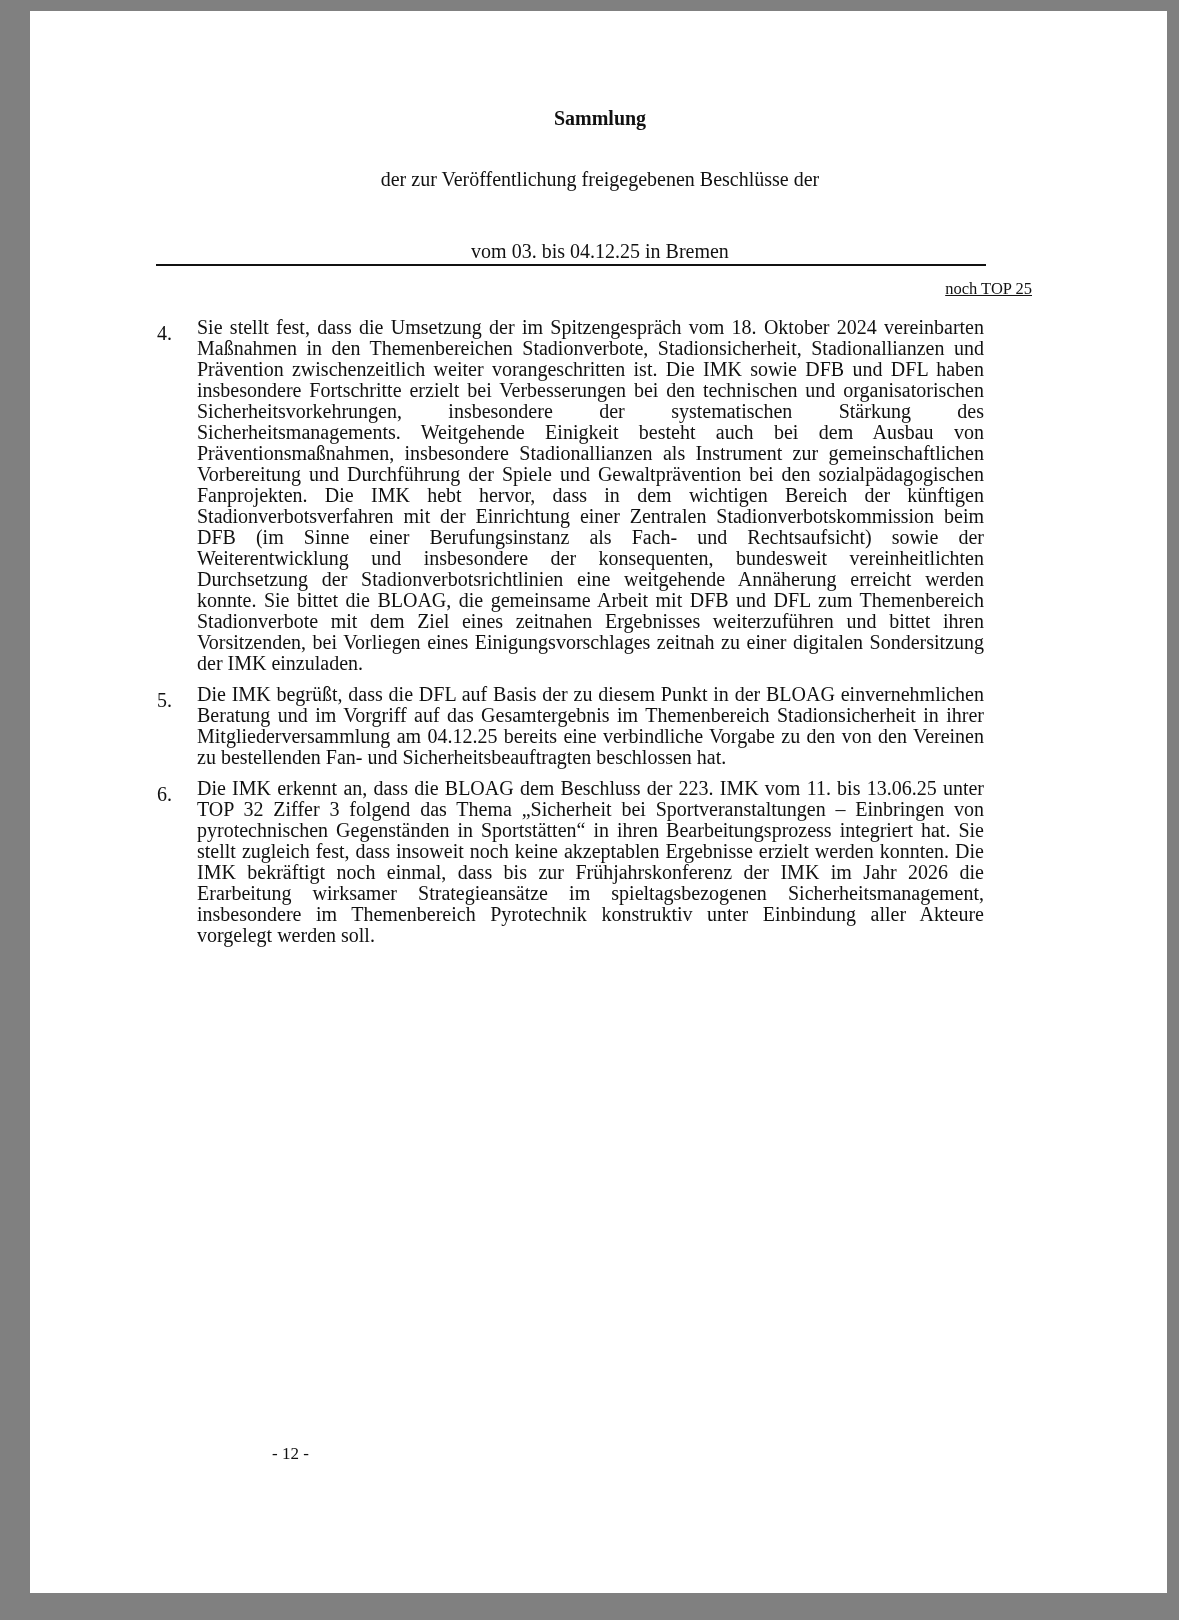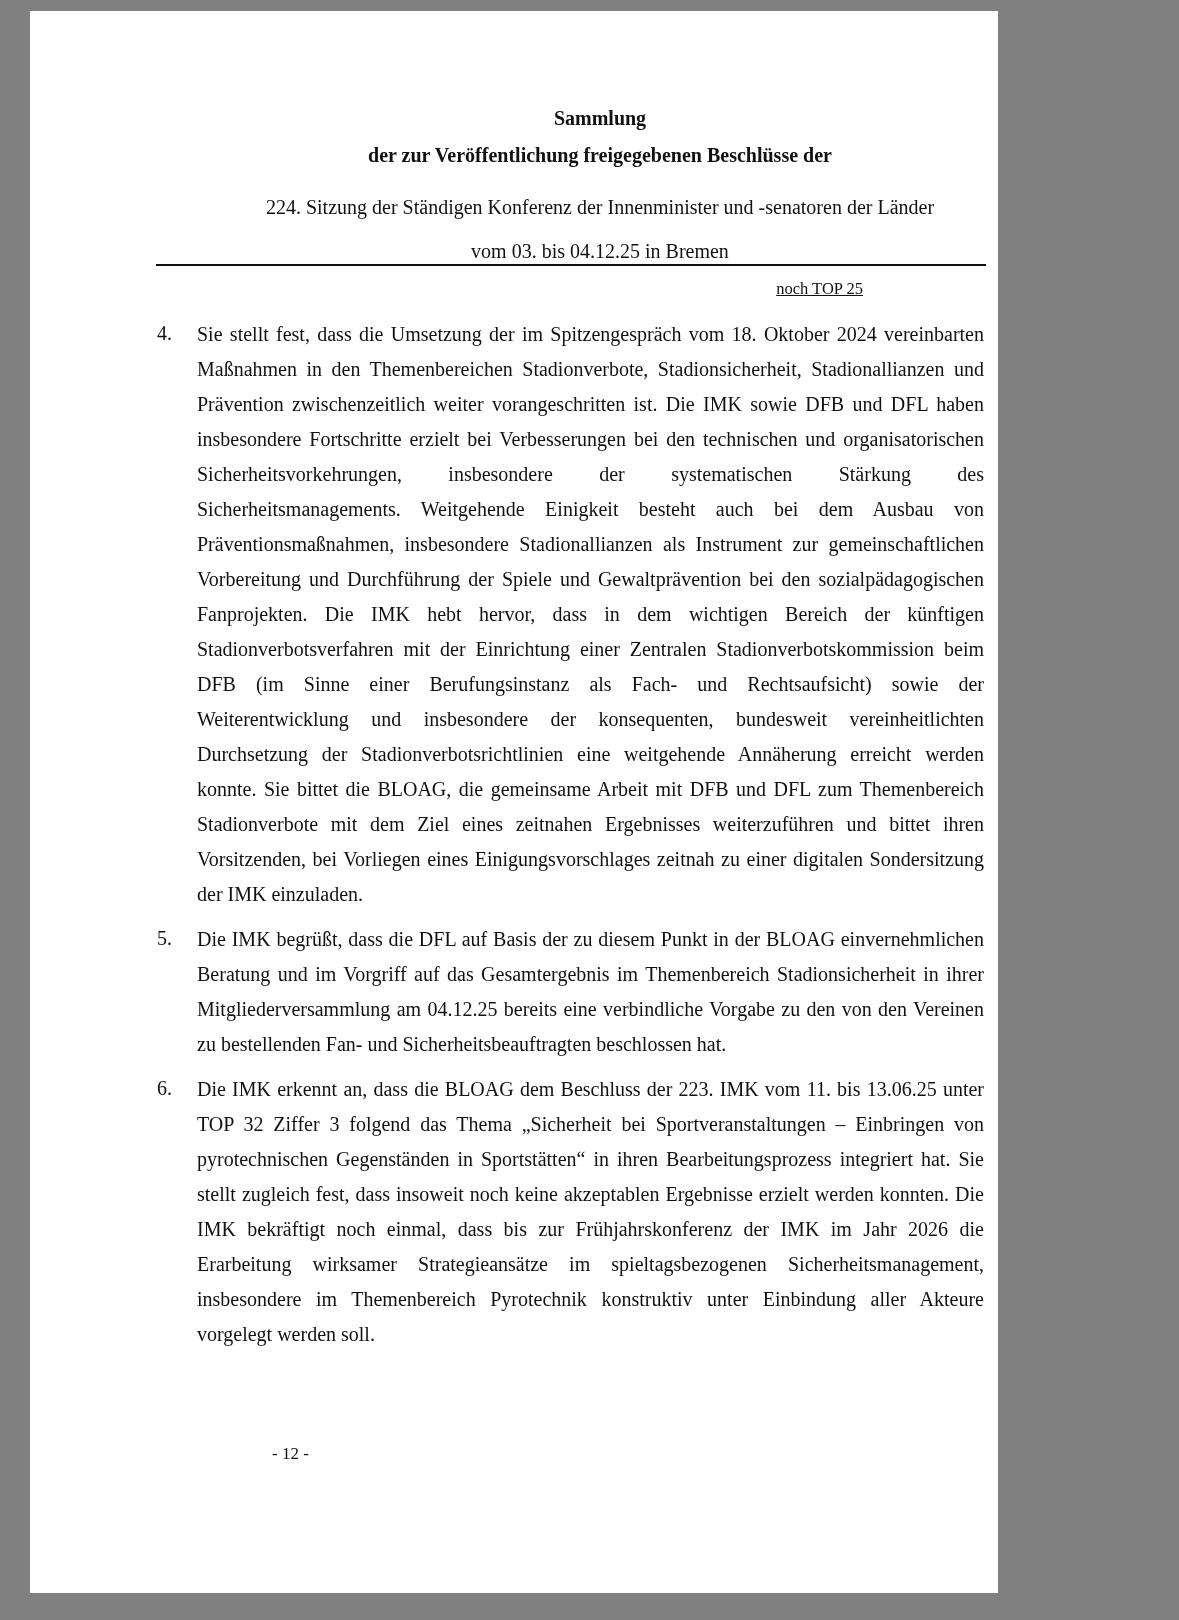--- a/index.html
+++ b/index.html
@@ -5,34 +5,34 @@
   html, body { margin: 0; padding: 0; }
   body {
     width: 1179px; height: 1620px;
     background: #808080;
     position: relative;
     overflow: hidden;
   }
   .page {
     position: absolute;
     left: 30px; top: 11px;
-    width: 968px; height: 1582px;
+    width: 1137px; height: 1582px;
     background: #ffffff;
     font-family: "Liberation Serif", "DejaVu Serif", serif;
     color: #111;
   }
   .head-title {
     position: absolute; left: 0; width: 1140px; top: 96px;
     text-align: center; font-weight: bold; font-size: 20px;
   }
   .head-line {
     position: absolute; left: 0; width: 1140px;
     text-align: center; font-size: 20px;
   }
-  .hl1 { top: 133px; font-weight: bold; }
+  .hl1 { top: 157px; }
   .hl2 { top: 185px; }
   .hl3 { top: 229px; }
   .rule {
     position: absolute; left: 126px; width: 830px; top: 253px;
     border-top: 2px solid #111;
   }
   .top-ref {
     position: absolute; right: 135px; top: 268px;
     font-size: 16.5px; text-decoration: underline;
   }
@@ -40,35 +40,34 @@
     position: absolute; left: 127px; top: 306px; width: 827px;
   }
   .item {
     display: flex; margin-bottom: 10px;
   }
   .num {
     width: 40px; flex: 0 0 40px;
     font-size: 20px; line-height: 33px;
   }
   .txt {
-    flex: 1; font-size: 20px; line-height: 35px;
+    flex: 1; font-size: 20px; line-height: 21px;
     text-align: justify;
   }
   .pagenum {
     position: absolute; left: 242px; top: 1433px;
     font-size: 17px;
   }
 </style>
 </head>
 <body>
 
 <div class="page">
   <div class="head-title">Sammlung</div>
   <div class="head-line hl1">der zur Veröffentlichung freigegebenen Beschlüsse der</div>
-  <div class="head-line hl2">224. Sitzung der Ständigen Konferenz der Innenminister und -senatoren der Länder</div>
   <div class="head-line hl3">vom 03. bis 04.12.25 in Bremen</div>
   <div class="rule"></div>
   <div class="top-ref">noch TOP 25</div>
 
   <div class="items">
     <div class="item">
       <div class="num">4.</div>
       <div class="txt">Sie stellt fest, dass die Umsetzung der im Spitzengespräch vom 18. Oktober 2024 vereinbarten Maßnahmen in den Themenbereichen Stadionverbote, Stadionsicherheit, Stadionallianzen und Prävention zwischenzeitlich weiter vorangeschritten ist. Die IMK sowie DFB und DFL haben insbesondere Fortschritte erzielt bei Verbesserungen bei den technischen und organisatorischen Sicherheitsvorkehrungen, insbesondere der systematischen Stärkung des Sicherheitsmanagements. Weitgehende Einigkeit besteht auch bei dem Ausbau von Präventionsmaßnahmen, insbesondere Stadionallianzen als Instrument zur gemeinschaftlichen Vorbereitung und Durchführung der Spiele und Gewaltprävention bei den sozialpädagogischen Fanprojekten. Die IMK hebt hervor, dass in dem wichtigen Bereich der künftigen Stadionverbotsverfahren mit der Einrichtung einer Zentralen Stadionverbotskommission beim DFB (im Sinne einer Berufungsinstanz als Fach- und Rechtsaufsicht) sowie der Weiterentwicklung und insbesondere der konsequenten, bundesweit vereinheitlichten Durchsetzung der Stadionverbotsrichtlinien eine weitgehende Annäherung erreicht werden konnte. Sie bittet die BLOAG, die gemeinsame Arbeit mit DFB und DFL zum Themenbereich Stadionverbote mit dem Ziel eines zeitnahen Ergebnisses weiterzuführen und bittet ihren Vorsitzenden, bei Vorliegen eines Einigungsvorschlages zeitnah zu einer digitalen Sondersitzung der IMK einzuladen.</div>
     </div>
     <div class="item">

